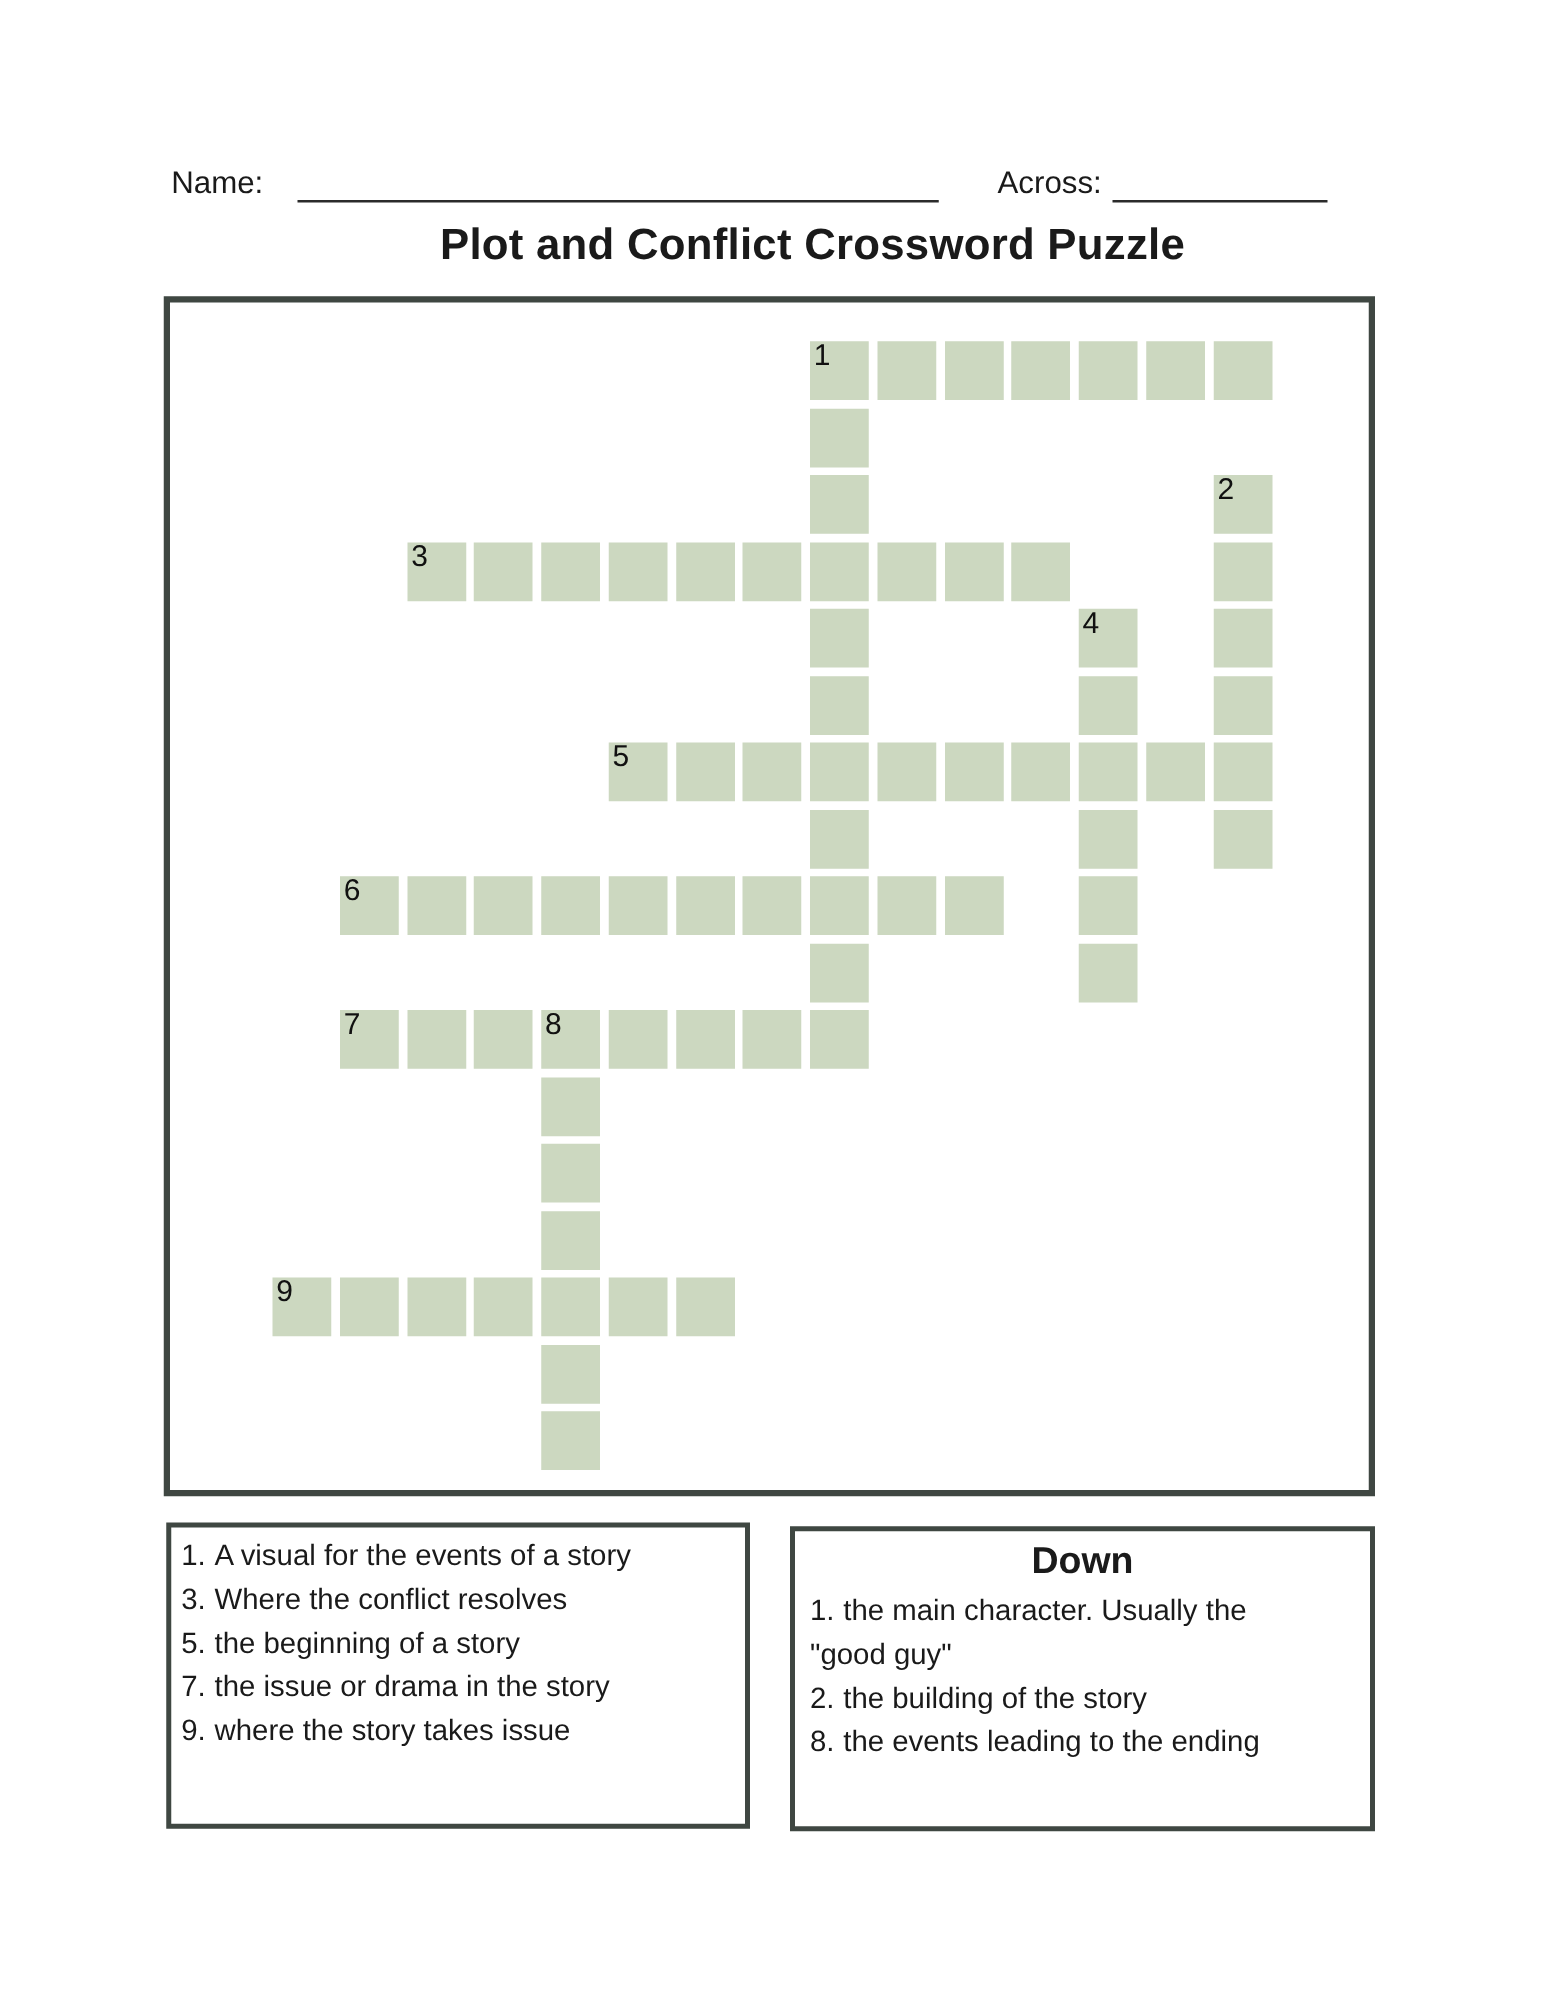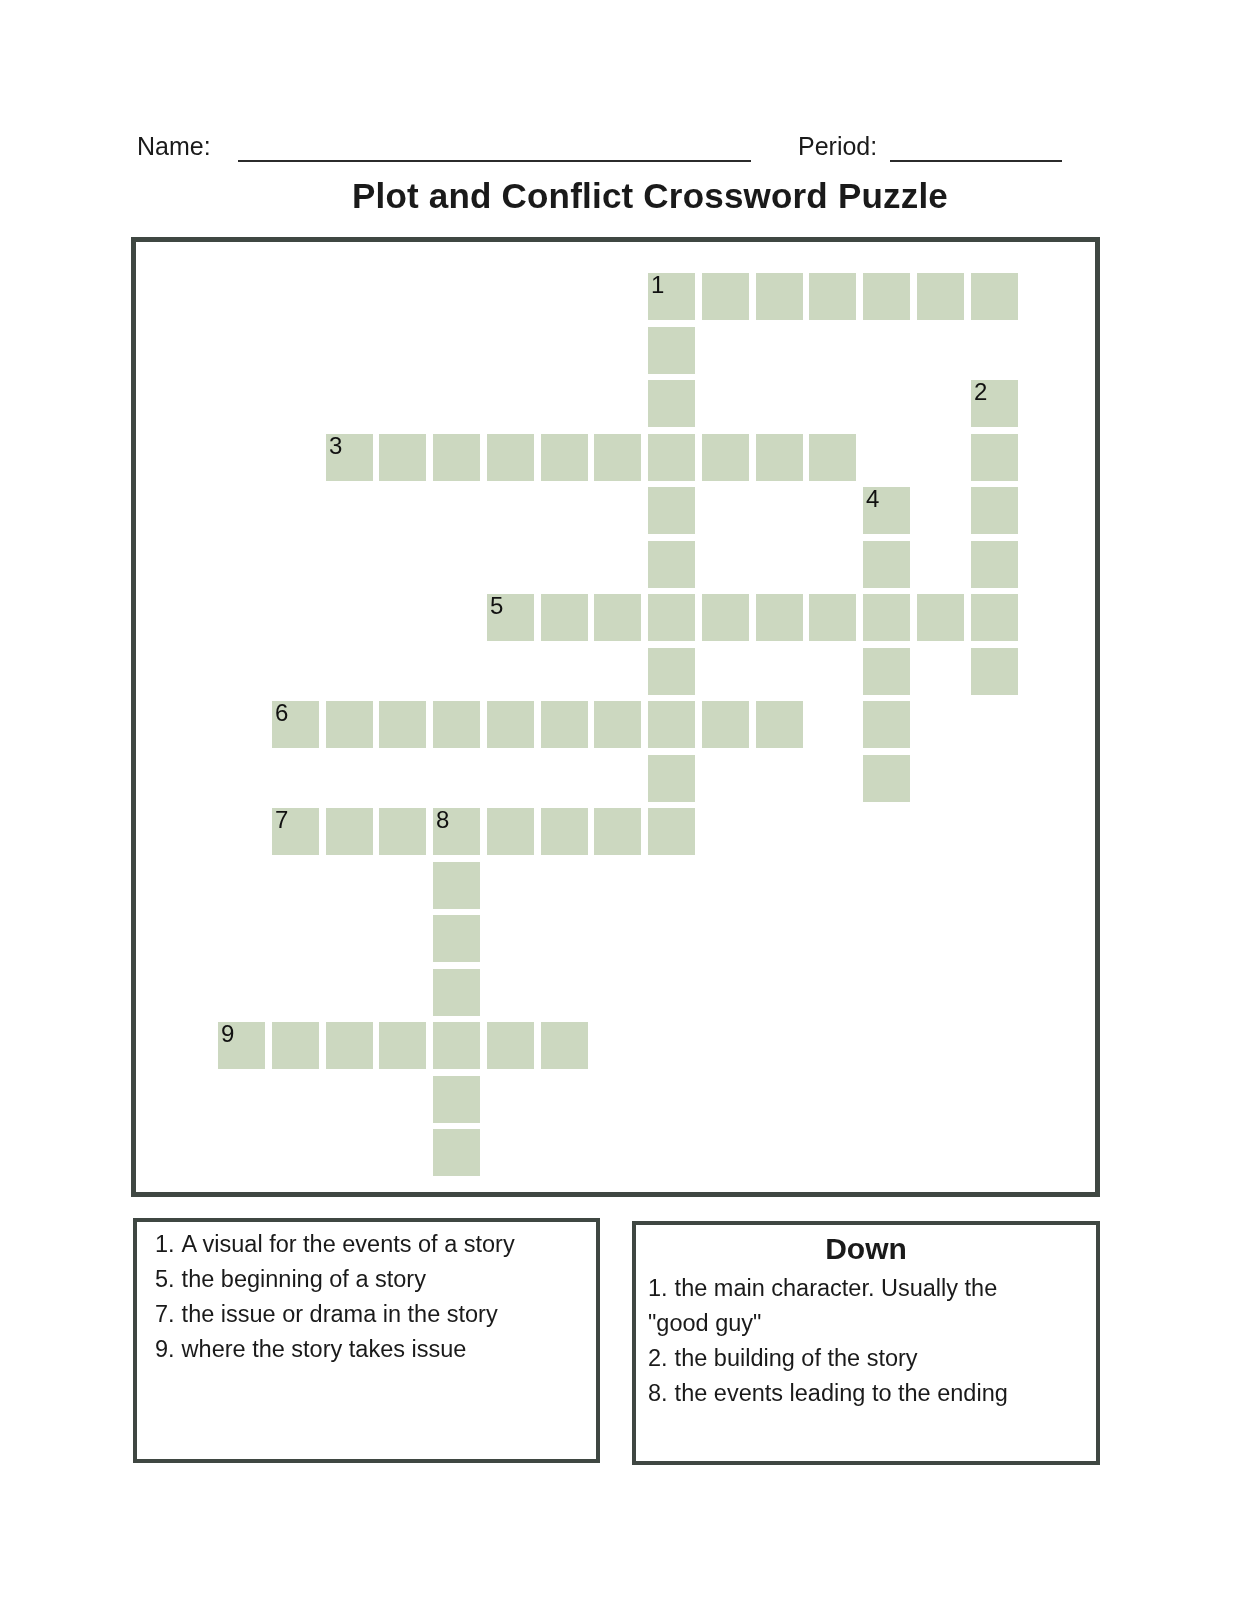--- a/index.html
+++ b/index.html
@@ -32,33 +32,33 @@
   }
   
   .clue-box{
     position:absolute;box-sizing:border-box;background:#fff;
     border:4px solid var(--box-border,#3f4742);
   }
   #across-box{left:133px;top:1218px;width:467px;height:245px;}
   #down-box{left:632px;top:1221px;width:468px;height:244px;}
   .clue-title{text-align:center;font-size:30px;font-weight:700;margin-top:7px;line-height:34px;}
   .clue-list{font-size:23.5px;line-height:35px;white-space:nowrap;margin-top:5px;}
-  #across-box .clue-list{margin-left:18px;}
+  #across-box .clue-list{margin-left:8px;}
   #down-box .clue-list{margin-left:12px;}
   .clue-num{margin-right:7px;}
 </style>
 </head>
 <body>
 
 <div class="page">
 
   <span class="hdr-label" id="name-label">Name:</span>
   <div class="fill-line" id="name-line"></div>
 
-  <span class="hdr-label" id="period-label">Period:</span>
+  <span class="hdr-label" id="period-label">Across:</span>
   <div class="fill-line" id="period-line"></div>
 
   <div class="title">Plot and Conflict Crossword Puzzle</div>
 
   <div class="grid-box" id="grid-box">
       <div class="cell" style="left: 512px; top: 31px;">
         <span class="num">1</span>
       </div>
       <div class="cell" style="left: 566px; top: 31px;"></div>
       <div class="cell" style="left: 620px; top: 31px;"></div>
@@ -146,20 +146,21 @@
       <div class="cell" style="left: 136px; top: 780px;"></div>
       <div class="cell" style="left: 190px; top: 780px;"></div>
       <div class="cell" style="left: 243px; top: 780px;"></div>
       <div class="cell" style="left: 351px; top: 780px;"></div>
       <div class="cell" style="left: 405px; top: 780px;"></div>
     </div>
 
   <div class="clue-box" id="across-box">
     <div class="clue-list" id="across-list">
         <div><span class="clue-num">1.</span><span>A visual for the events of a story</span></div>
+        <div><span class="clue-num">3.</span><span>Where the conflict resolves</span></div>
         <div><span class="clue-num">5.</span><span>the beginning of a story</span></div>
         <div><span class="clue-num">7.</span><span>the issue or drama in the story</span></div>
         <div><span class="clue-num">9.</span><span>where the story takes issue</span></div>
       </div>
   </div>
 
   <div class="clue-box" id="down-box">
     <div class="clue-title">Down</div>
     <div class="clue-list" id="down-list">
         <div><span class="clue-num">1.</span><span>the main character. Usually the</span></div>

